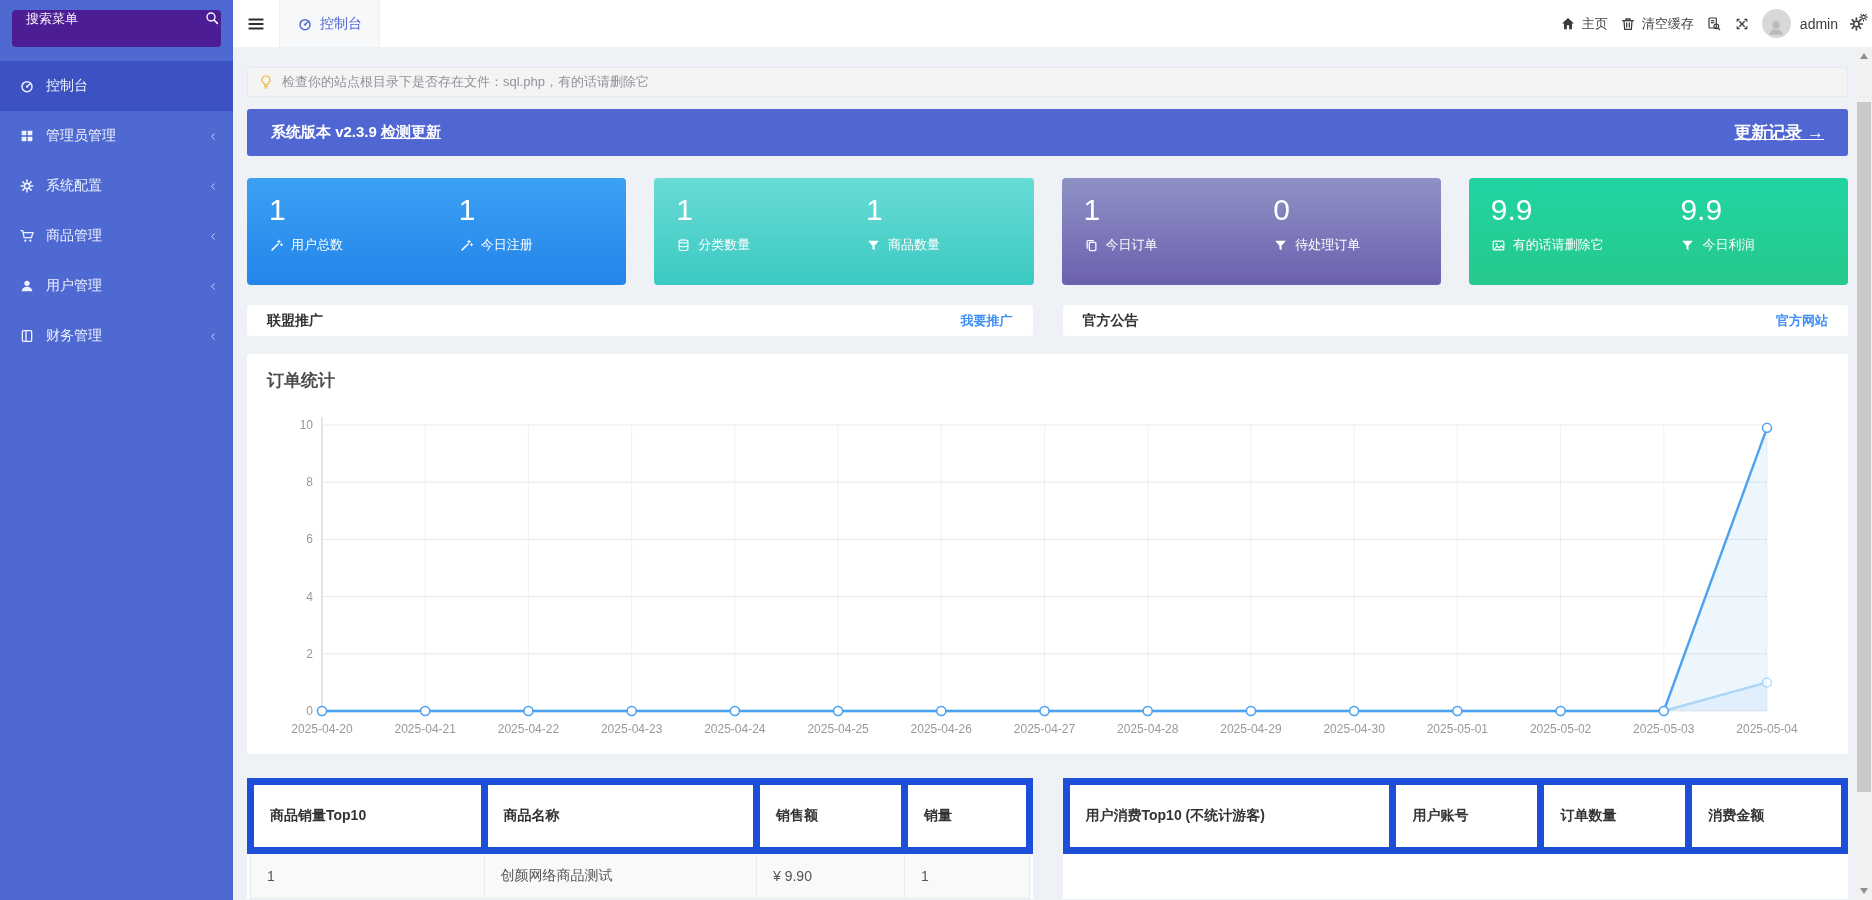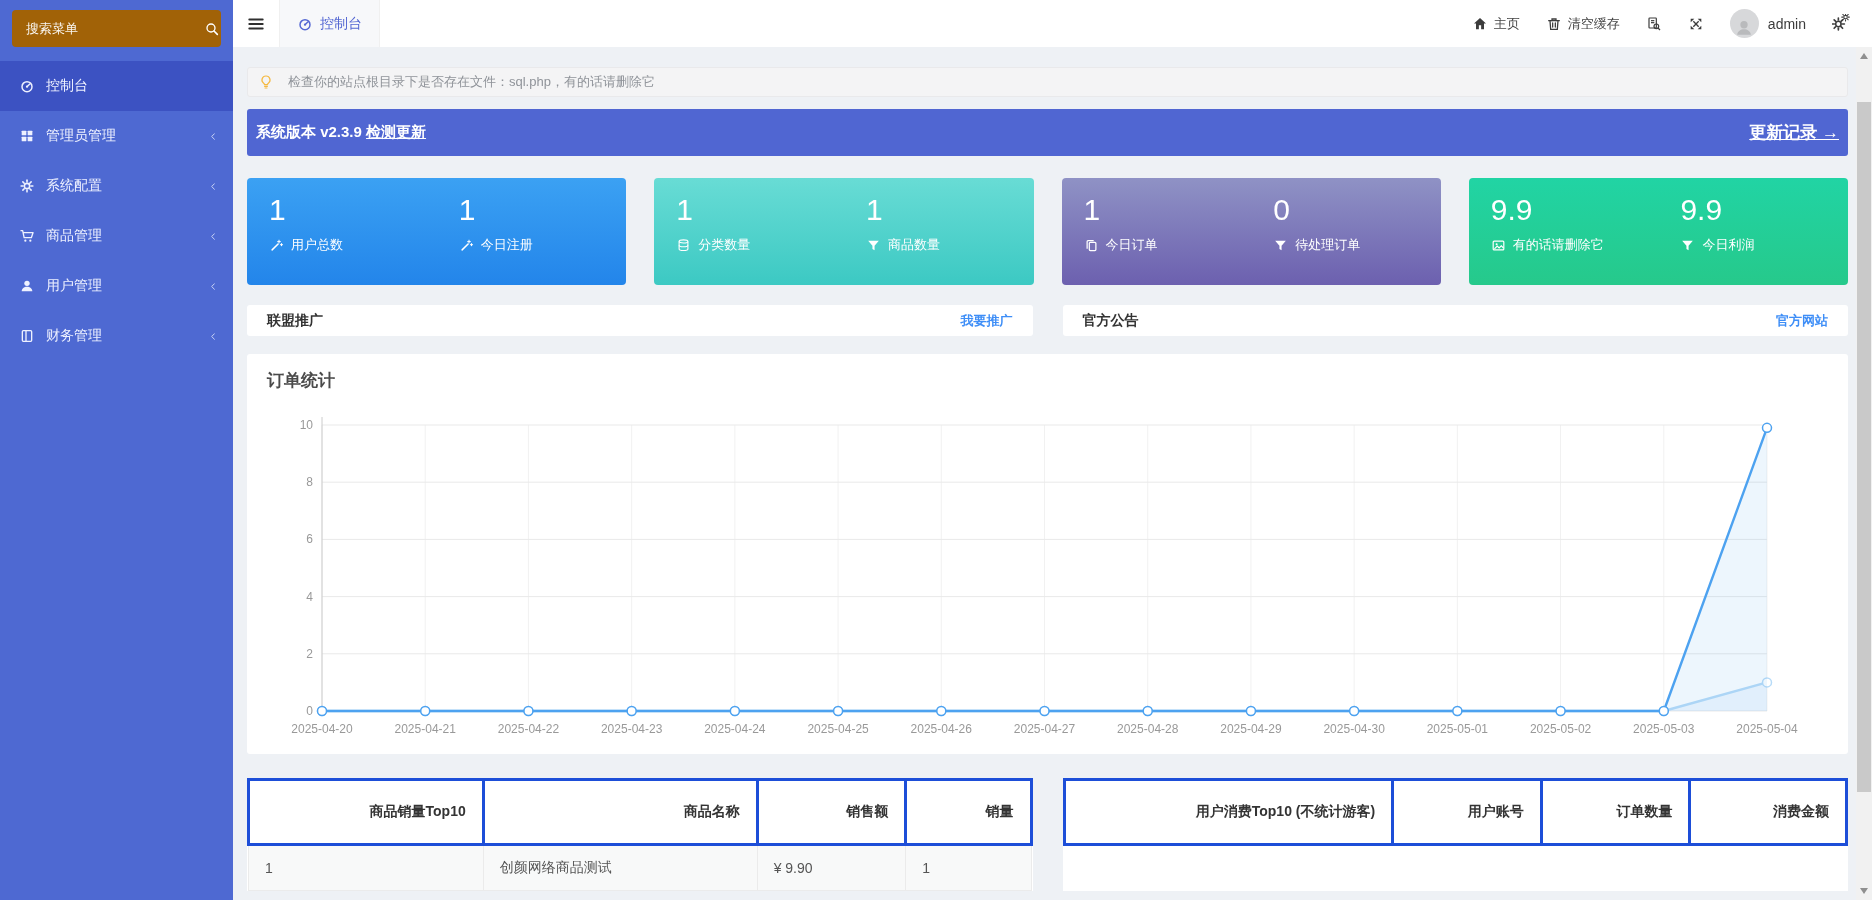--- a/index.html
+++ b/index.html
@@ -8,52 +8,52 @@
     background:#eef1f5;
     font-family:"Liberation Sans","DejaVu Sans",sans-serif;
     -webkit-font-smoothing:antialiased;
   }
   .ic{display:inline-flex;width:16px;height:16px;flex:0 0 auto;}
   .ic svg{width:100%;height:100%;display:block;}
   .ic.lg{width:20px;height:20px;}
 
   
   .sidebar{position:absolute;left:0;top:0;width:233px;height:900px;background:#4e69d2;z-index:5;}
-  .search-box{margin:10px 12px 14px;height:37px;background:#a16207;border-radius:4px;
-    display:flex;align-items:center;padding:0 12px;color:#fff;}
+  .search-box{margin:10px 12px 14px;height:37px;background:#4c1d95;border-radius:4px;
+    display:flex;align-items:flex-start;padding:0 12px;color:#fff;}
   .search-box input{flex:1;background:transparent;border:none;outline:none;color:#fff;font-size:13px;
     font-family:inherit;}
   .search-box input::placeholder{color:rgba(255,255,255,.95);}
   .menu{margin-top:4px;}
   .menu-item{height:50px;display:flex;align-items:center;gap:11px;padding:0 14px 0 19px;
     color:#eef1ff;font-size:14px;cursor:pointer;}
   .menu-item .lbl{flex:1;}
   .menu-item .chev{opacity:.85;width:11px;height:11px;}
   .menu-item.active{background:#3c52c2;}
 
   
   .topbar{position:absolute;left:233px;top:0;right:0;height:47px;background:#fff;display:flex;
     align-items:stretch;z-index:4;}
   .burger{width:46px;display:flex;align-items:center;justify-content:center;color:#2f2f2f;cursor:pointer;border:none;background:none;}
   .tab{display:flex;align-items:center;gap:7px;padding:0 17px;background:#f7f8fa;
     border-left:1px solid #f0f0f0;border-right:1px solid #f0f0f0;color:#5568d3;font-size:14px;cursor:pointer;}
-  .top-right{margin-left:auto;display:flex;align-items:center;gap:26px;padding-right:20px;}
+  .top-right{margin-left:auto;display:flex;align-items:center;gap:12px;padding-right:2px;}
   .top-action{display:flex;align-items:center;gap:6px;font-size:13px;color:#454545;cursor:pointer;}
   .top-action .ic{color:#3c3c3c;}
   .user-chip{display:flex;align-items:center;gap:9px;cursor:pointer;}
   .avatar{width:29px;height:29px;border-radius:50%;background:#d7d8da;overflow:hidden;display:flex;align-items:flex-end;justify-content:center;}
   .avatar svg{width:22px;height:22px;}
   .user-name{font-size:14px;color:#3c3c3c;}
 
   
   .content{position:absolute;left:233px;top:47px;right:16px;bottom:0;padding:20px 8px 0 14px;}
   .alert{height:30px;background:#f4f4f5;border:1px solid #e9e9eb;border-radius:3px;
-    display:flex;align-items:center;gap:14px;padding:0 10px;color:#8f9399;font-size:13px;margin-bottom:12px;box-sizing:border-box;}
+    display:flex;align-items:center;gap:8px;padding:0 10px;color:#8f9399;font-size:13px;margin-bottom:12px;box-sizing:border-box;}
   .banner{height:47px;background:#5066d2;border-radius:3px;display:flex;align-items:center;
-    justify-content:space-between;padding:0 9px;color:#fff;font-weight:bold;font-size:15px;margin-bottom:22px;}
+    justify-content:space-between;padding:0 24px;color:#fff;font-weight:bold;font-size:15px;margin-bottom:22px;}
   .banner a{color:#fff;text-decoration:underline;cursor:pointer;}
   .banner .right a{font-size:17px;}
 
   .cards{display:grid;grid-template-columns:repeat(4,1fr);gap:28px;margin-bottom:20px;}
   .card{height:107px;border-radius:4px;color:#fff;display:grid;grid-template-columns:1fr 1fr;overflow:hidden;}
   .stat{padding:15px 0 0 22px;}
   .stat .num{font-size:30px;line-height:34px;font-weight:400;}
   .stat .lab{margin-top:9px;display:flex;align-items:center;gap:7px;font-size:13px;}
   .stat .lab .ic{width:15px;height:15px;}
 
@@ -62,22 +62,22 @@
     justify-content:space-between;padding:0 20px;}
   .p-title{font-size:14px;font-weight:bold;color:#333;}
   .p-link{font-size:13px;font-weight:bold;color:#3e8ef7;text-decoration:none;cursor:pointer;}
 
   .chart-card{background:#fff;border-radius:3px;padding:14px 20px 10px;margin-bottom:24px;}
   .chart-title{font-size:17px;font-weight:bold;color:#4a4a4a;height:26px;line-height:26px;margin-bottom:6px;}
 
   .tables{display:grid;grid-template-columns:1fr 1fr;gap:30px;}
   .table-wrap{background:#fff;min-height:92px;}
   table{width:100%;border-collapse:collapse;table-layout:fixed;}
-  th{background:#fff;font-size:14px;color:#333;text-align:right;font-weight:bold;
-     padding:22px 16px;border:3px solid #1d4ed8;}
+  th{background:#fff;font-size:14px;color:#333;text-align:left;font-weight:bold;
+     padding:22px 16px;border:7px solid #1d4ed8;}
   td{background:#f8f9f9;font-size:14px;color:#555;padding:13px 16px;border:1px solid #ebebeb;}
 
   
   .scrollbar{position:absolute;top:47px;right:0;width:16px;bottom:0;background:#f1f1f1;z-index:6;}
   .sb-arrow{position:absolute;left:0;width:16px;height:14px;display:flex;align-items:center;justify-content:center;cursor:pointer;}
   .sb-arrow.up{top:2px;}
   .sb-arrow.down{bottom:2px;}
   .tri-up{width:0;height:0;border-left:4px solid transparent;border-right:4px solid transparent;border-bottom:6px solid #8f8f8f;}
   .tri-down{width:0;height:0;border-left:4px solid transparent;border-right:4px solid transparent;border-top:6px solid #8f8f8f;}
   .sb-thumb{position:absolute;left:1px;top:55px;width:14px;height:690px;background:#c9c9c9;cursor:pointer;}

